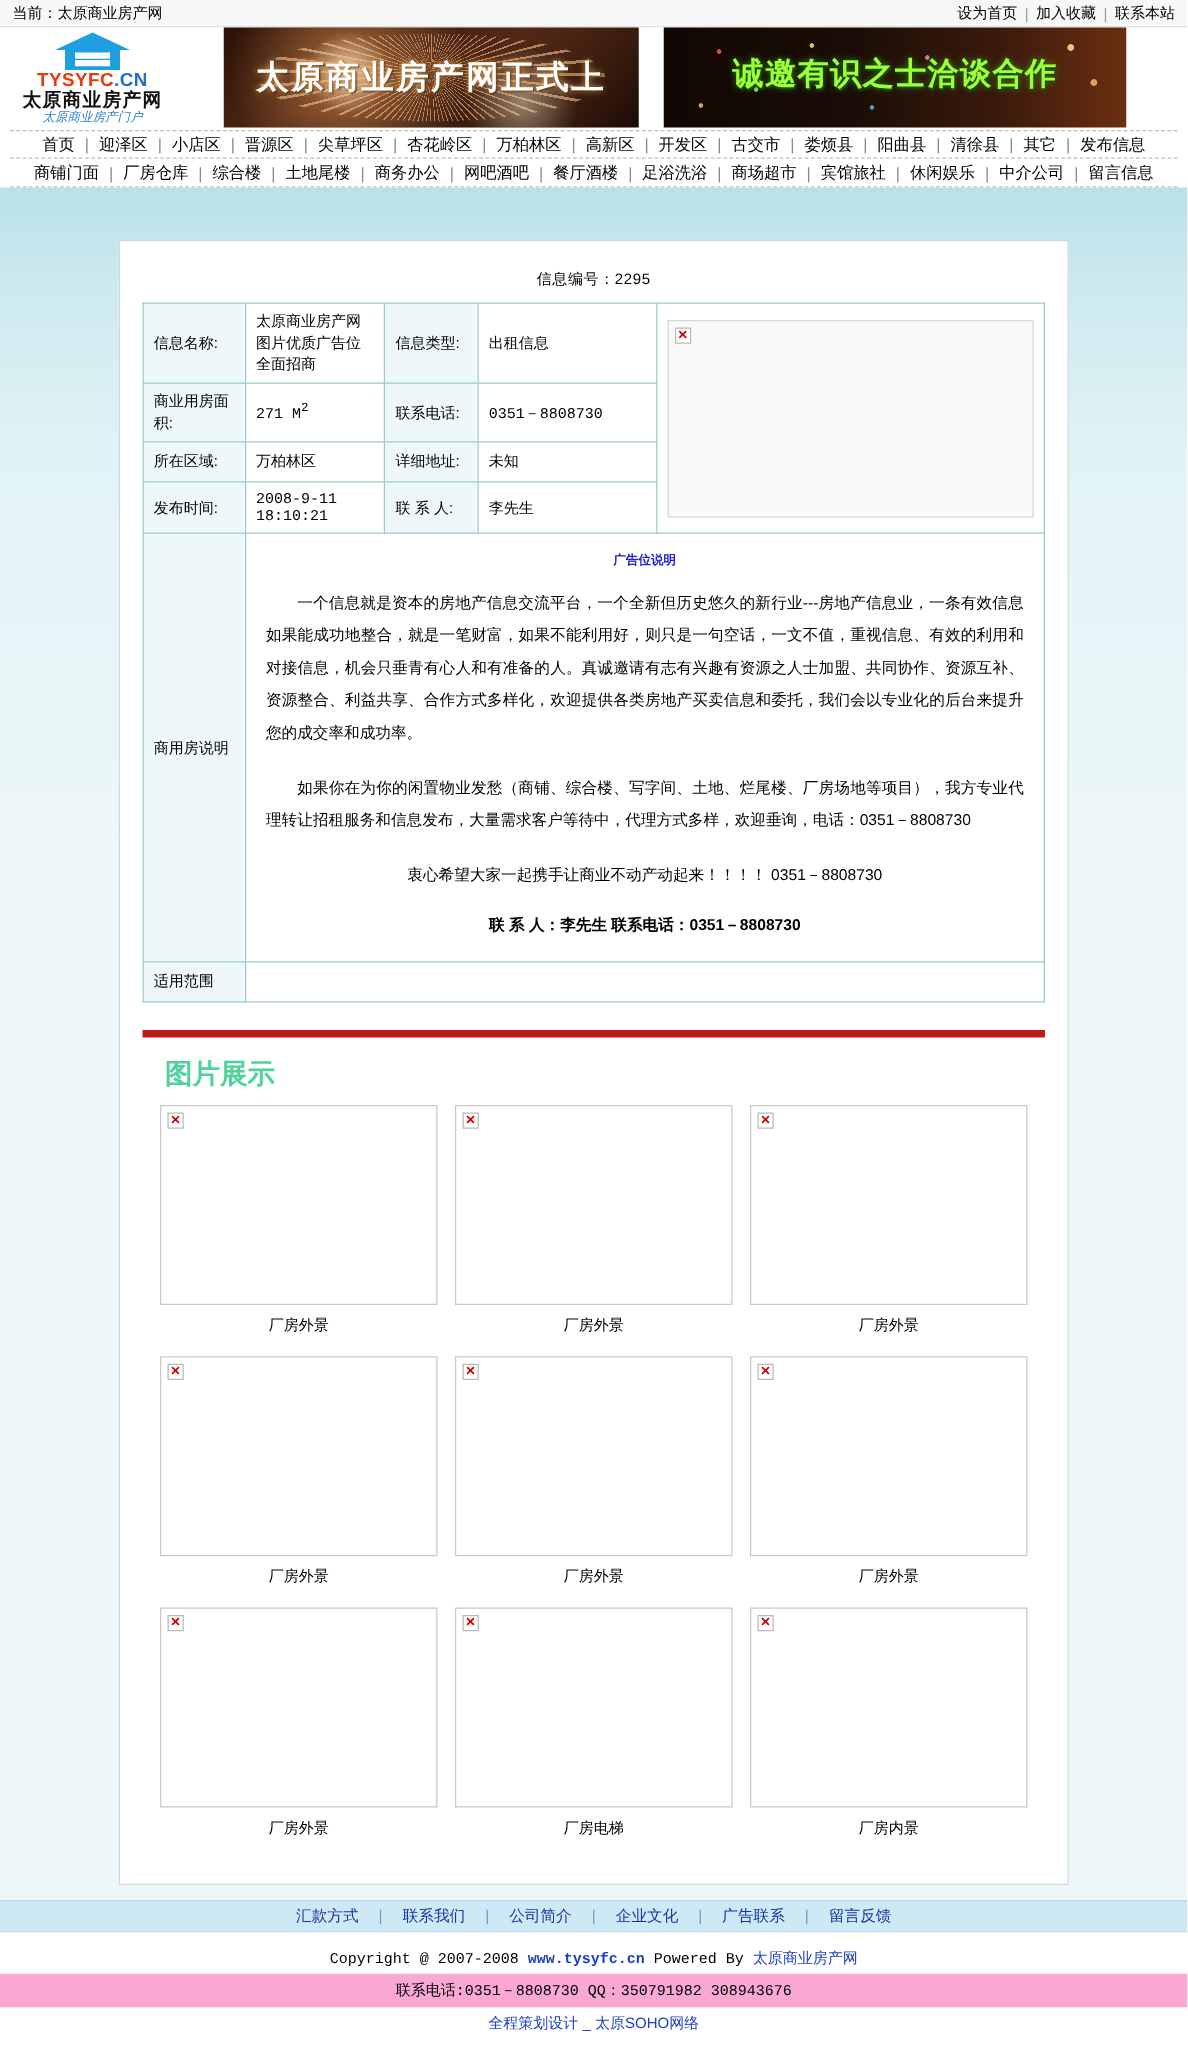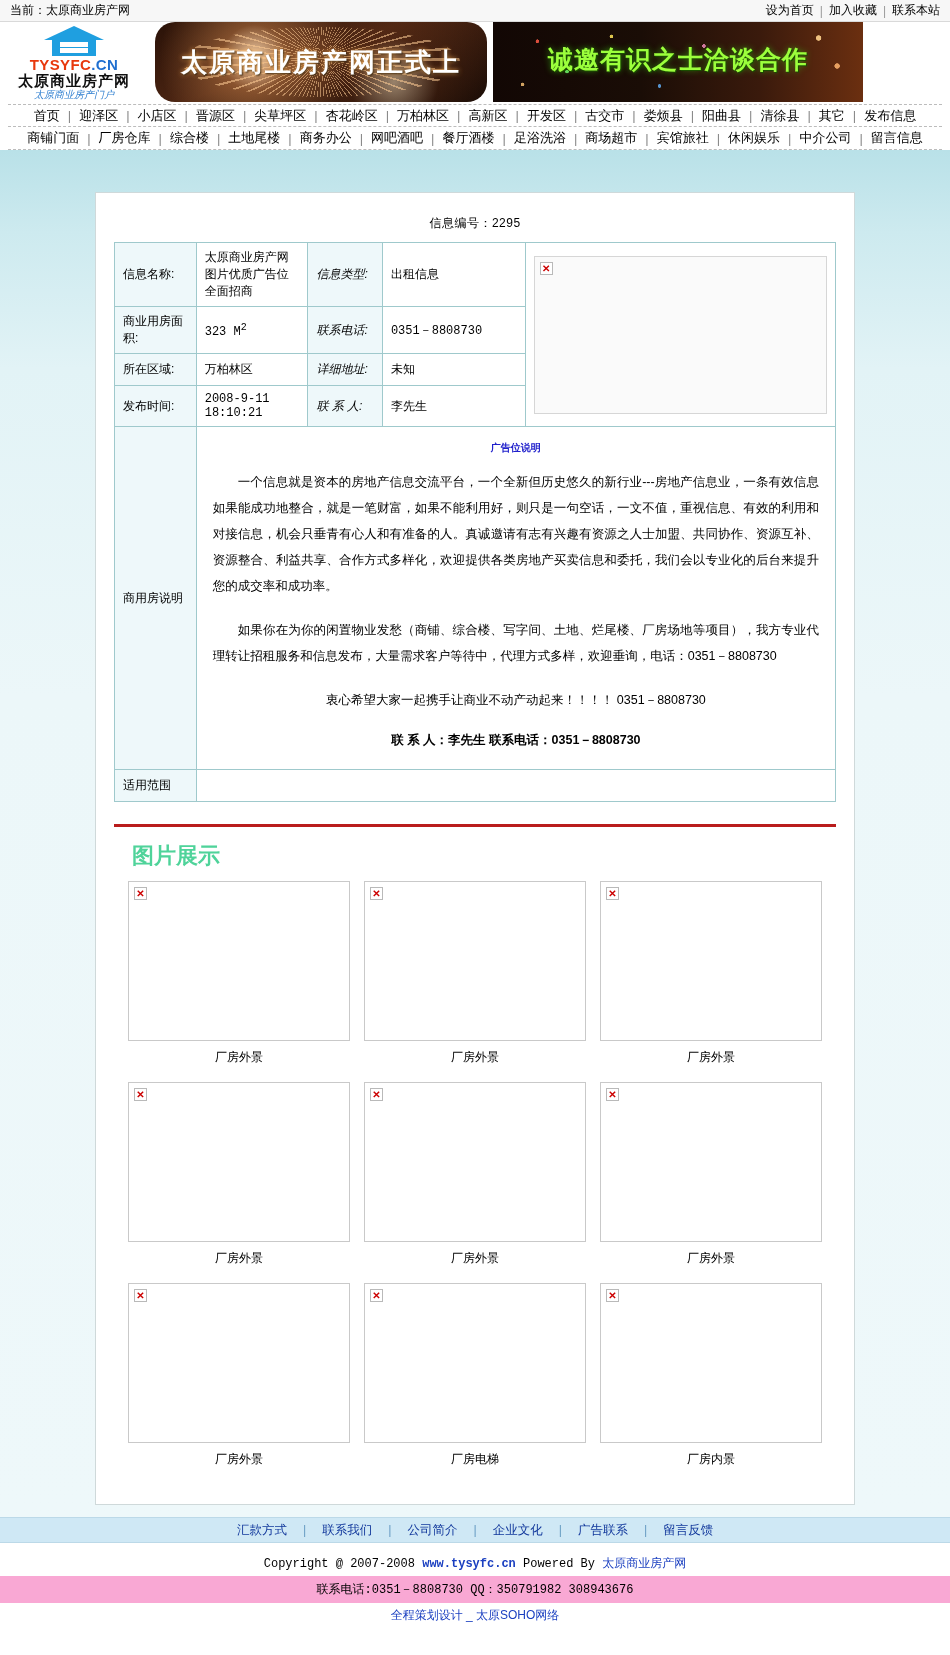--- a/index.html
+++ b/index.html
@@ -26,20 +26,21 @@
   .topbar .right { display:flex; align-items:center; gap:6px; }
   .topbar .right a { color:#000; text-decoration:none; }
   .topbar .sep { color:#999; }
 
   
   .header {
     display:flex;
     height: 80px;
     background:#fff;
     align-items:stretch;
+    gap:14px;
   }
   .logo {
     width: 148px;
     display:flex;
     flex-direction:column;
     align-items:center;
     justify-content:center;
     padding-top:2px;
   }
   .logo-house {
@@ -62,26 +63,25 @@
   .logo-dom { font-size:15px; font-weight:bold; color:#e8380d; letter-spacing:0.4px; line-height:15px;}
   .logo-dom .blue { color:#1f6fd0; }
   .logo-cn { font-size:15px; font-weight:bold; color:#111; line-height:17px; letter-spacing:1px; }
   .logo-sub { font-size:10px; color:#2f7fd0; font-style:italic; line-height:12px; }
 
   .banner {
     position:relative;
     overflow:hidden;
   }
   .banner1 {
-    width: 332px; margin-left:7px;
+    width: 332px; margin-left:17px;
     background:
       radial-gradient(circle at 30% 45%, rgba(255,220,180,0.95) 0%, rgba(215,140,80,0.45) 14%, rgba(60,25,10,0.0) 40%),
       radial-gradient(circle at 72% 75%, rgba(255,235,200,0.5) 0%, rgba(120,60,30,0.2) 18%, rgba(0,0,0,0) 42%),
       linear-gradient(160deg,#2a1208 0%, #4a2412 45%, #160a05 100%);
-    border-radius: 20px;
   }
   .banner1 .spark {
     position:absolute; left:8%; top:6%; width:84%; height:88%;
     background:
       repeating-conic-gradient(from 0deg at 50% 45%,
         rgba(255,205,150,0.55) 0deg 1.2deg, rgba(255,205,150,0) 1.2deg 5deg);
     border-radius:50%;
     filter: blur(0.4px);
   }
   .banner1 .btext {
@@ -154,21 +154,21 @@
   }
   table.info td {
     border:1px solid #9fc9cc;
     padding: 6px 8px;
     font-size:12px;
     vertical-align: middle;
     height: 32px;
   }
   td.lab { background:#eef8fa; width: 79px; }
   td.val { background:#fff; }
-  td.lab2 { background:#eef8fa; width: 72px; font-style: italic; }
+  td.lab2 { background:#eef8fa; width: 72px; }
   .pxcell { background:#fff; vertical-align:top; padding:8px !important; }
   .imgbox {
     width: 100%;
     height: 158px;
     border:1px solid #d6d6d6;
     background:#fafafa;
     position:relative;
   }
   .brokenimg {
     width:13px; height:13px; border:1px solid #b9b9b9; background:#fff;
@@ -187,21 +187,21 @@
     font-size:12.5px; line-height:26px; text-indent:2em; margin:0 0 18px 0; text-align:justify;
   }
   .desc-center {
     font-size:12.5px; line-height:26px; text-align:center; margin: 0 0 14px 0;
   }
   .desc-center2 {
     font-size:12.5px; line-height:26px; text-align:center; margin: 0 0 6px 0; font-weight:bold;
   }
 
   
-  .gallery { margin-top:22px; border-top:3px solid #b91c1c; padding-top:12px; }
+  .gallery { margin-top:22px; border-top:6px solid #b91c1c; padding-top:12px; }
   .gal-title {
     color:#4fd39a; font-size:22px; font-weight:bold; margin: 2px 0 10px 18px;
     font-family:"DejaVu Serif","Liberation Serif",serif;
   }
   .grid {
     display:grid;
     grid-template-columns: repeat(3, 1fr);
     column-gap: 14px;
     row-gap: 6px;
     padding: 0 14px;
@@ -343,21 +343,21 @@
         <td class="lab2">信息类型:</td>
         <td class="val" style="width:138px">出租信息</td>
         <td class="pxcell" rowspan="4" style="width:300px">
           <div class="imgbox">
             <span class="brokenimg">✕</span>
           </div>
         </td>
       </tr>
       <tr>
         <td class="lab">商业用房面积:</td>
-        <td class="val mono"><span>323</span>&nbsp;<span>M</span><sup>2</sup></td>
+        <td class="val mono"><span>271</span>&nbsp;<span>M</span><sup>2</sup></td>
         <td class="lab2">联系电话:</td>
         <td class="val mono">0351－8808730</td>
       </tr>
       <tr>
         <td class="lab">所在区域:</td>
         <td class="val">万柏林区</td>
         <td class="lab2">详细地址:</td>
         <td class="val">未知</td>
       </tr>
       <tr>

